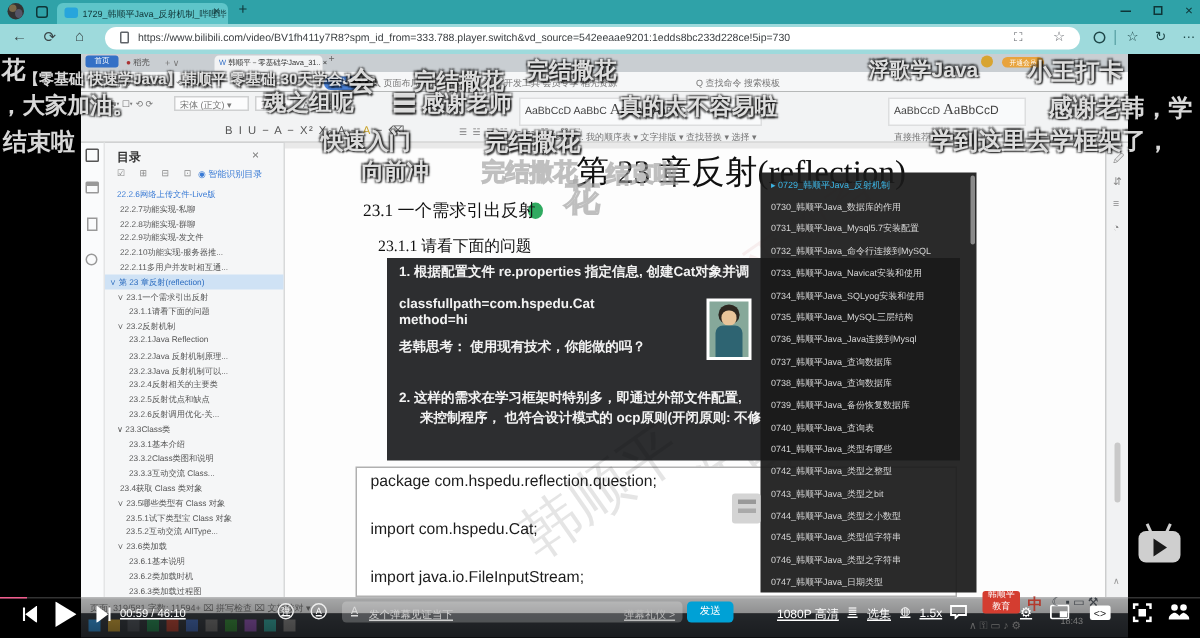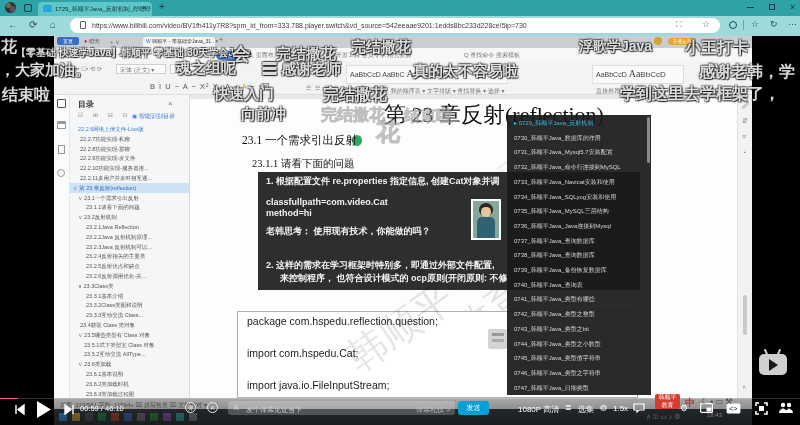--- a/index.html
+++ b/index.html
@@ -8,21 +8,21 @@
   .abs { position:absolute; }
   .dm { position:absolute; font-weight:bold; color:rgba(240,240,240,0.9);
         text-shadow:1px 1px 1px rgba(0,0,0,0.75), -1px -1px 1px rgba(0,0,0,0.45), 1px -1px 1px rgba(0,0,0,0.45), -1px 1px 1px rgba(0,0,0,0.45);
         white-space:nowrap; z-index:40;}
   .dmg { position:absolute; font-weight:bold; color:rgba(255,255,255,0.25);
         -webkit-text-stroke:0.8px rgba(150,150,150,0.6); white-space:nowrap; z-index:40;}
   .gray7 { color:#777; font-size:6px; position:absolute; white-space:nowrap;}
   .ep { position:absolute; left:7px; font-size:6px; color:#d6d6d6; white-space:nowrap; }
   .code { position:absolute; font-family:Liberation Sans, sans-serif; font-size:10.5px; color:#1c1c1c; white-space:nowrap; z-index:6;}
   .tocitem { position:absolute; font-size:5.5px; color:#555; white-space:nowrap; max-width:112px; overflow:hidden;}
-  .cic { position:absolute; color:#fff; }
+  .cic { position:absolute; color:#fff;text-decoration:underline; }
   #dark div { position:absolute; white-space:nowrap; font-size:9px; }
 </style>
 </head>
 <body>
 
 <div class="abs" style="left:0;top:0;width:800px;height:16px;background:#2fa2a8;">
   <div class="abs" style="left:5px;top:2px;width:11px;height:11px;border-radius:50%;background:#333;overflow:hidden;">
     <div class="abs" style="left:1px;top:1px;width:5px;height:5px;border-radius:50%;background:#7a6a4a;"></div>
     <div class="abs" style="left:5px;top:4px;width:5px;height:6px;border-radius:50%;background:#556;"></div>
   </div>
@@ -139,23 +139,23 @@
 <div class="abs" style="left:190px;top:95px;width:547px;height:303px;background:#fdfdfd;overflow:hidden;">
   <div class="abs" style="left:0;top:0;width:547px;height:4px;background:#e9e9e9;"></div>
   <div class="abs" style="left:145px;top:225px;font-size:42px;color:rgba(0,0,0,0.1);transform:rotate(-35deg);font-family:'Liberation Serif',serif;white-space:nowrap;">韩顺平教育</div>
   <div class="abs" style="left:240px;top:55px;font-size:34px;color:rgba(180,60,60,0.08);transform:rotate(-35deg);font-family:'Liberation Serif',serif;white-space:nowrap;">韩顺平教育</div>
 </div>
 <div class="abs" style="left:384px;top:100px;font-size:22px;color:#111;font-family:'Liberation Serif',serif;white-space:nowrap;z-index:5;">第 23 章反射(reflection)</div>
 <div class="abs" style="left:352px;top:135px;width:10px;height:11px;background:#2faa60;border-radius:50%;z-index:4;"></div>
 <div class="abs" style="left:242px;top:133px;font-size:11.5px;color:#111;font-family:'Liberation Serif',serif;white-space:nowrap;z-index:5;">23.1  一个需求引出反射</div>
 <div class="abs" style="left:252px;top:157px;font-size:10.5px;color:#111;font-family:'Liberation Serif',serif;white-space:nowrap;z-index:5;">23.1.1   请看下面的问题</div>
 
-<div class="abs" id="dark" style="left:258px;top:172px;width:382px;height:118px;background:#2d2e30;color:#f2f2f2;font-weight:bold;z-index:6;overflow:hidden;">
+<div class="abs" id="dark" style="left:258px;top:172px;width:382px;height:135px;background:#2d2e30;color:#f2f2f2;font-weight:bold;z-index:6;overflow:hidden;">
   <div style="left:8px;top:3px;">1.  根据配置文件 re.properties 指定信息, 创建Cat对象并调</div>
-  <div style="left:8px;top:25px;">classfullpath=com.video.Cat</div>
+  <div style="left:8px;top:25px;">classfullpath=com.hspedu.Cat</div>
   <div style="left:8px;top:36px;">method=hi</div>
   <div style="left:8px;top:53px;">老韩思考：  使用现有技术，你能做的吗？</div>
   <div style="left:8px;top:87px;">2.  这样的需求在学习框架时特别多，即通过外部文件配置,</div>
   <div style="left:22px;top:100px;text-align:right;">来控制程序， 也符合设计模式的 ocp原则(开闭原则: 不修</div>
   <div class="abs" style="left:213px;top:27px;width:30px;height:41px;background:#fff;">
     <div class="abs" style="left:2px;top:2px;width:26px;height:37px;background:#86a89a;overflow:hidden;">
       <div class="abs" style="left:6px;top:2px;width:14px;height:13px;border-radius:50% 50% 45% 45%;background:#2c2620;"></div>
       <div class="abs" style="left:8px;top:6px;width:10px;height:10px;border-radius:45%;background:#e8c49a;"></div>
       <div class="abs" style="left:4px;top:16px;width:18px;height:21px;border-radius:5px 5px 0 0;background:#2e6472;"></div>
     </div>

